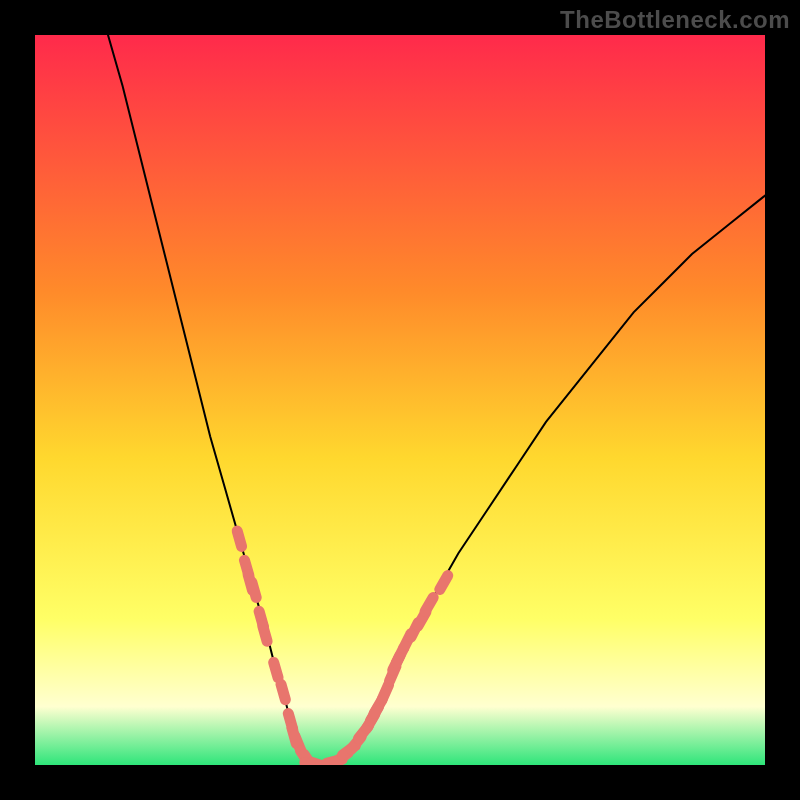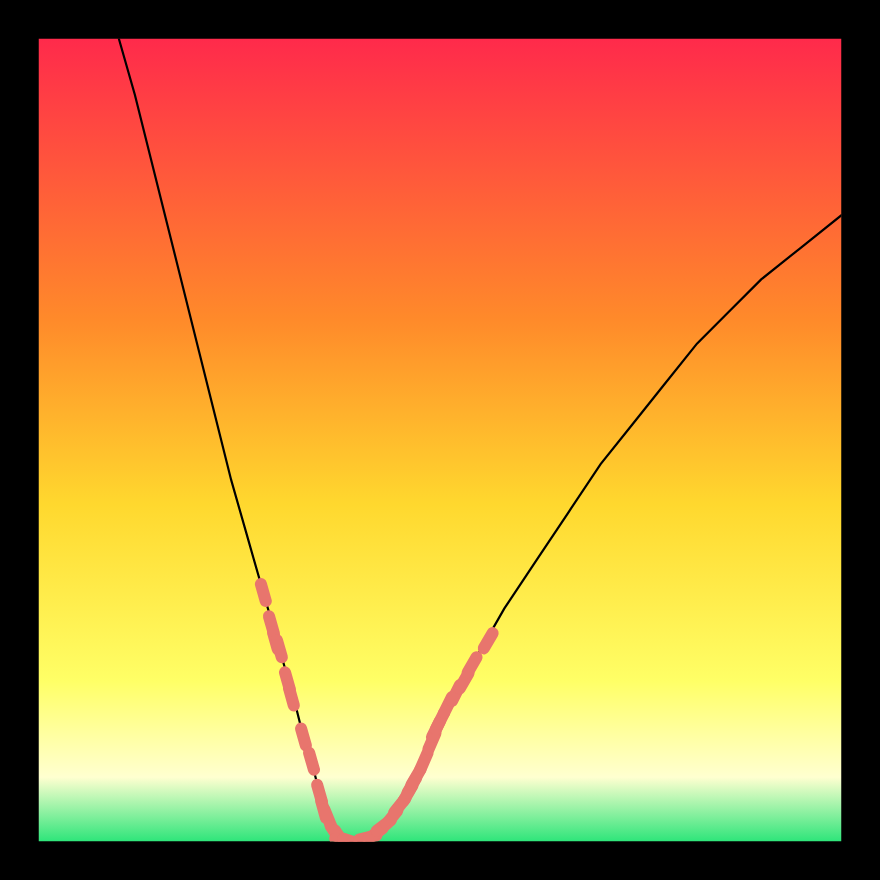--- a/index.html
+++ b/index.html
@@ -5,20 +5,21 @@
 html,body{margin:0;padding:0;width:800px;height:800px;overflow:hidden;background:#000;font-family:Arial,Helvetica,sans-serif}
 .frame{position:relative;width:800px;height:800px;background:#000}
 .plot{position:absolute;left:35px;top:35px;width:730px;height:730px}
 .watermark{position:absolute;top:6px;right:10px;color:#4c4c4c;font-size:24px;font-weight:600;letter-spacing:.5px}
 svg{display:block}
 </style>
 </head>
 <body>
 
 <div class="frame">
+  <div class="watermark">TheBottleneck.com</div>
   <div class="plot">
     <svg id="svg" width="730" height="730" viewBox="0 0 730 730">
       <defs>
         <linearGradient id="bg" x1="0" y1="0" x2="0" y2="1">
           <stop id="g0" offset="0%" stop-color="#ff2a4b"></stop>
           <stop id="g1" offset="35%" stop-color="#ff8a2a"></stop>
           <stop id="g2" offset="58%" stop-color="#ffd82e"></stop>
           <stop id="g3" offset="80%" stop-color="#ffff66"></stop>
           <stop id="g4" offset="92%" stop-color="#ffffd0"></stop>
           <stop id="g5" offset="100%" stop-color="#2ee57a"></stop>

